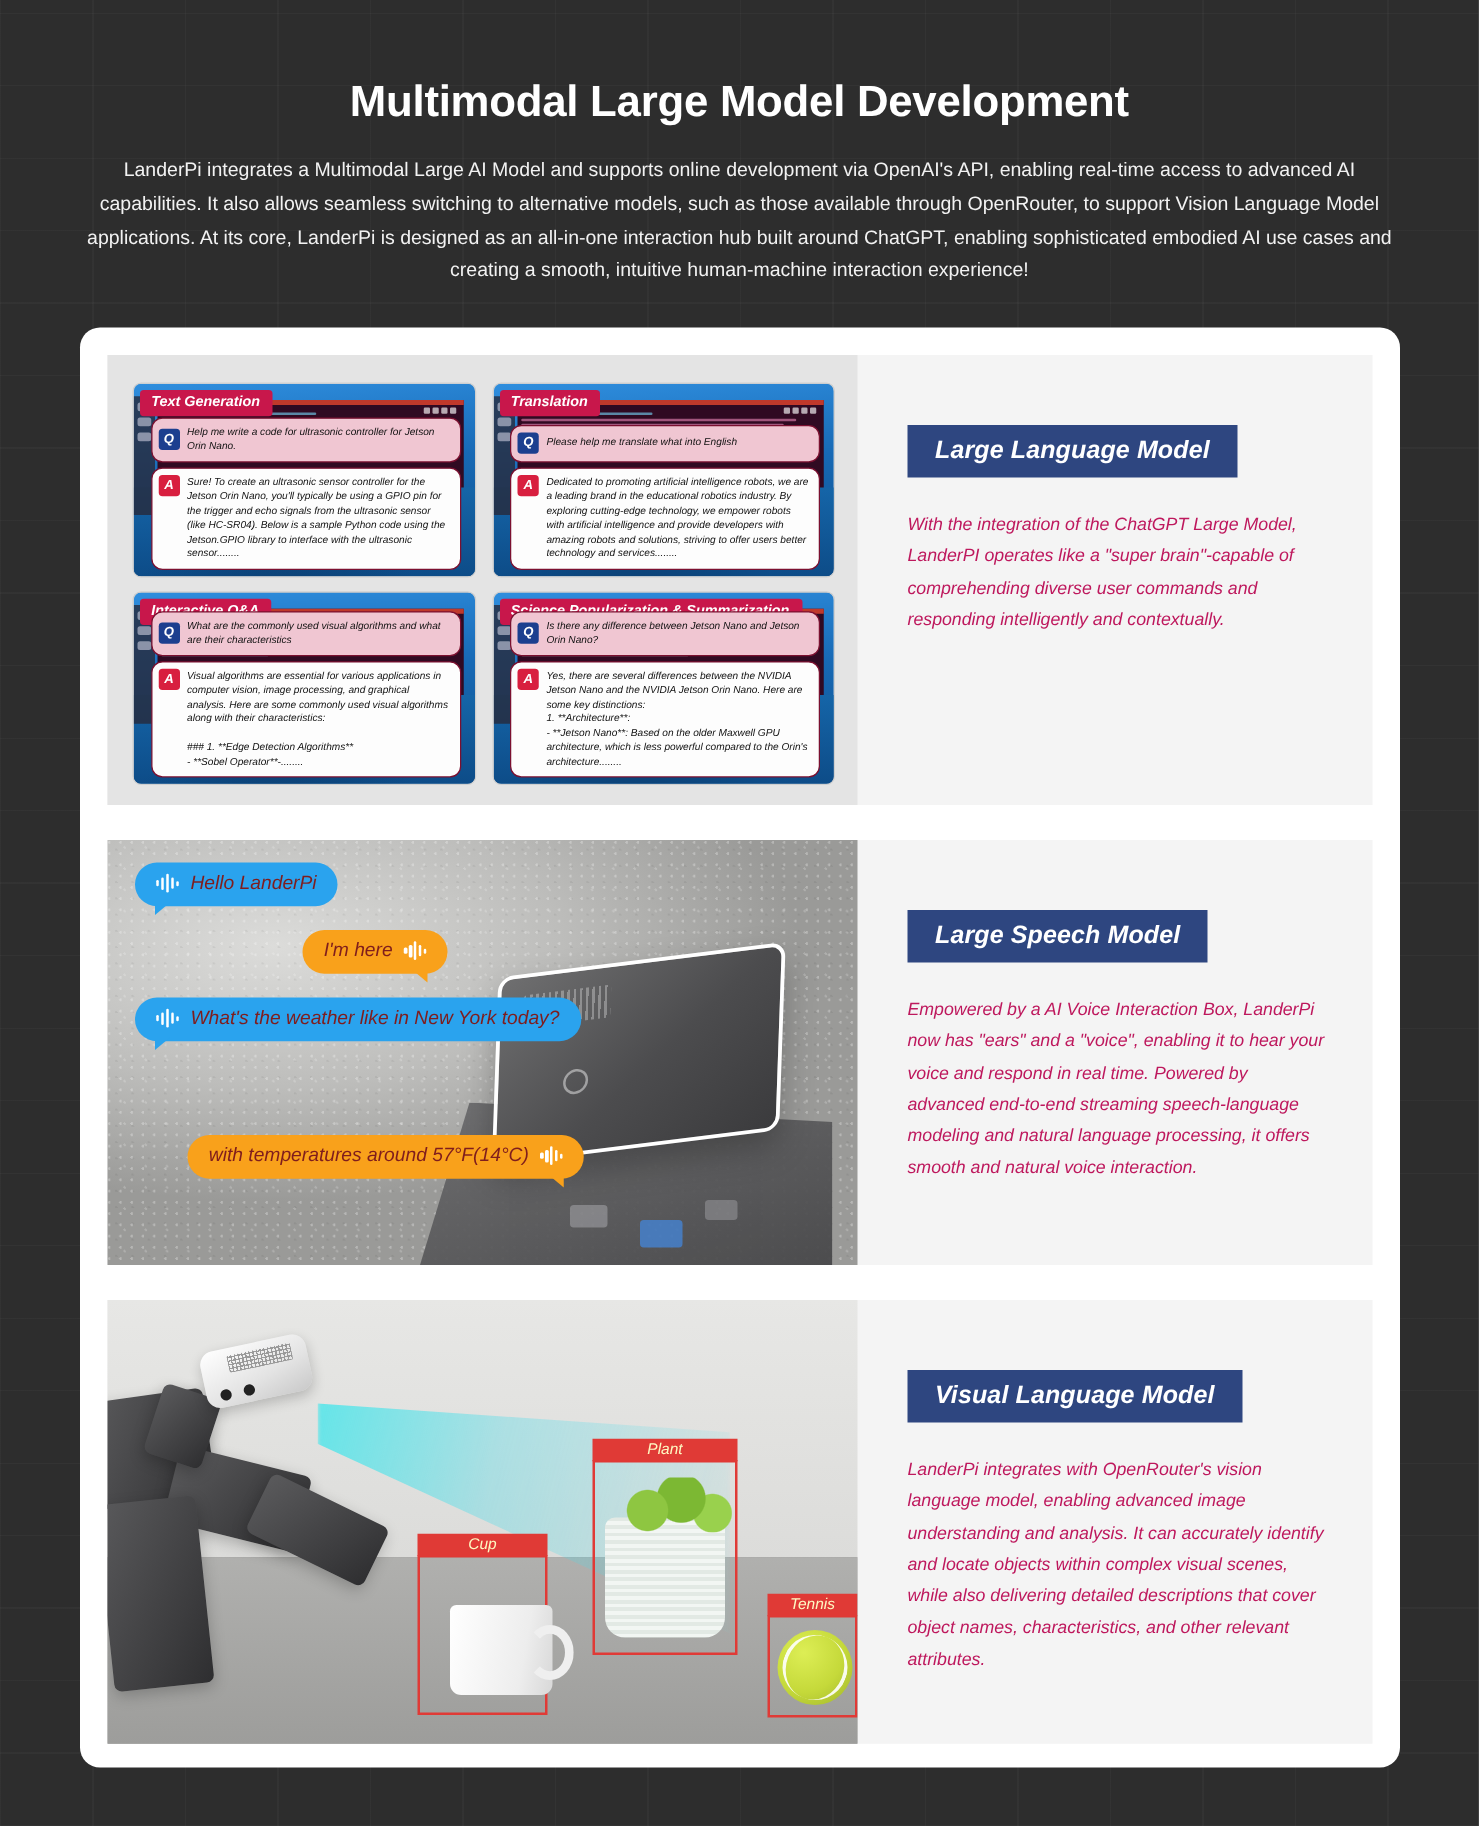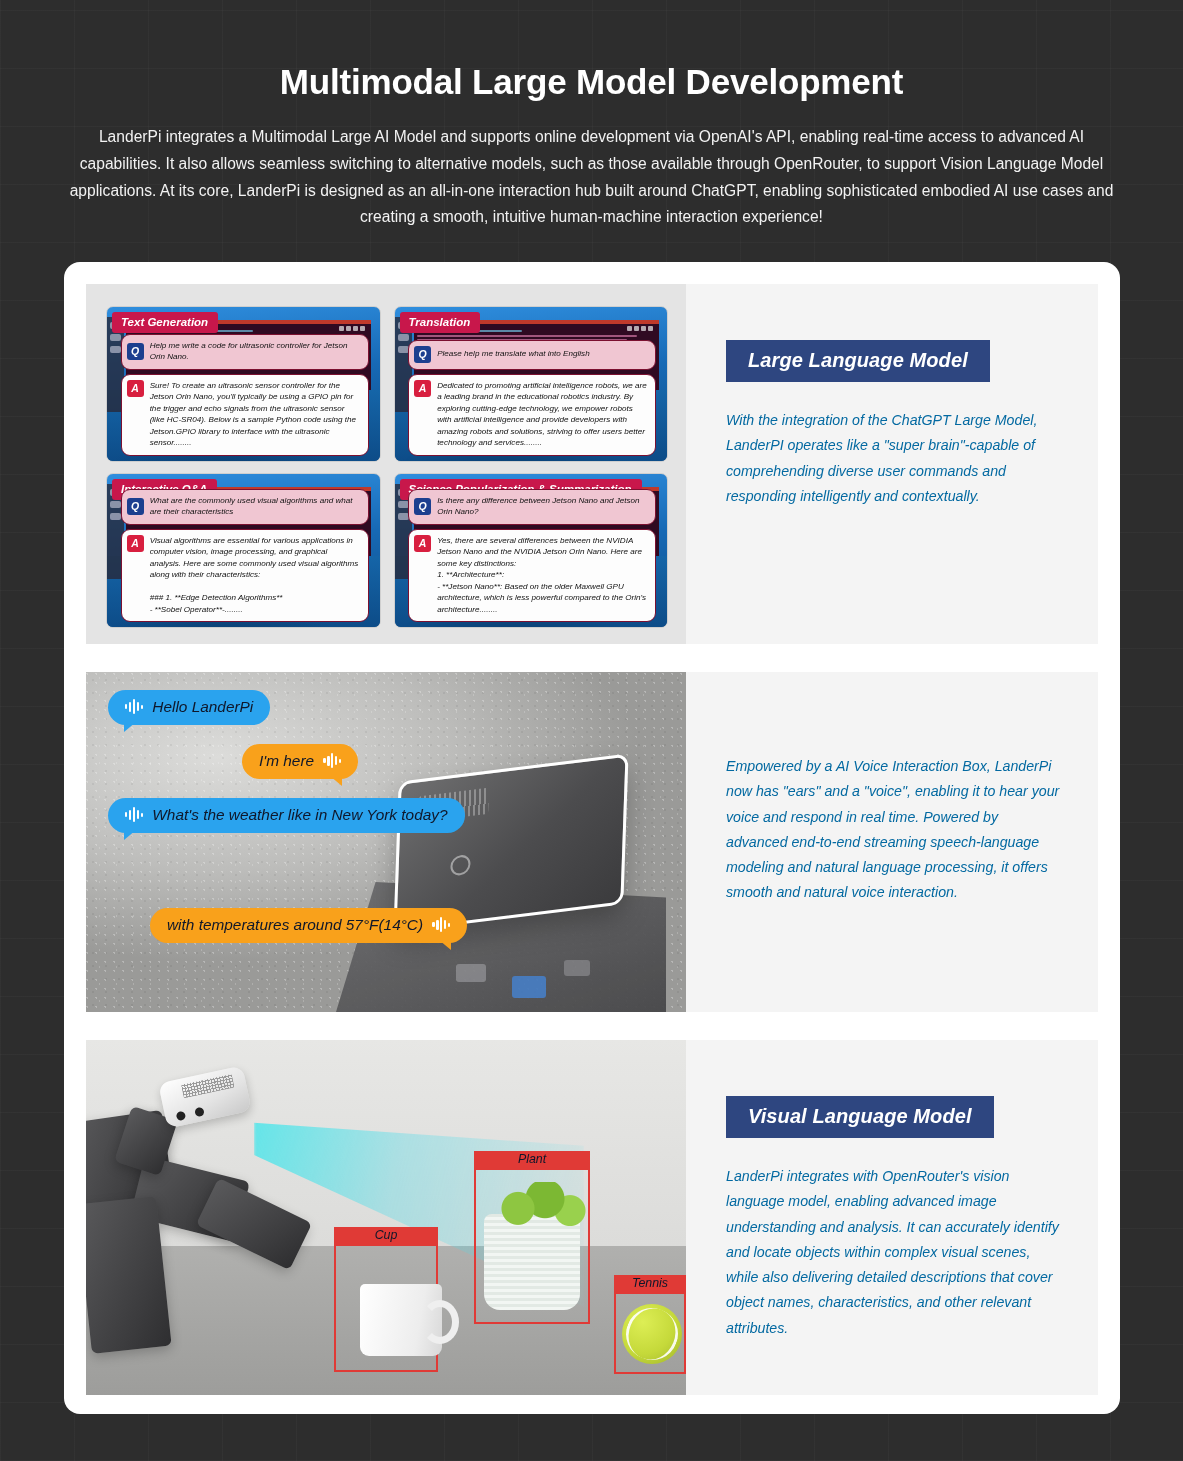--- a/index.html
+++ b/index.html
@@ -82,21 +82,21 @@
     color: #ffffff;
     font-size: 20px;
     font-weight: bold;
     padding: 9px 22px 10px 22px;
     letter-spacing: 0.1px;
   }
   .sec-body {
     margin-top: 26px;
     font-size: 14.2px;
     line-height: 1.78;
-    color: #0369a1;
+    color: #be185d;
     max-width: 382px;
   }
 
   
   .llm-visual {
     background: #e4e4e4;
     padding: 22px 18px 16px 20px;
     height: 360px;
   }
   .chat-grid {
@@ -268,21 +268,21 @@
   }
   .pcb-chip.s2 { right: 76px; bottom: 36px; width: 26px; height: 16px; background:#7f7f82;}
   .pcb-chip.s3 { right: 180px; bottom: 30px; width: 30px; height: 18px; background:#8b8b8e;}
 
   .bubbles { position: absolute; inset: 0; z-index: 6; }
   .bub {
     position: absolute;
     display: inline-flex;
     align-items: center;
     gap: 9px;
-    color: #0f172a;
+    color: #7f1d1d;
     font-size: 15.4px;
     padding: 8px 17px 9px 17px;
     border-radius: 20px;
     white-space: nowrap;
     line-height: 1.15;
     justify-content: center;
   }
   .bub.blue { background: #2aa3ee; }
   .bub.orange { background: #f9a11b; }
   .bub::after {
@@ -360,21 +360,21 @@
   }
   .det {
     position: absolute;
     border: 2px solid #e03a36;
     z-index: 6;
   }
   .det-label {
     position: absolute;
     top: -19px; left: -2px; right: -2px;
     background: #e03a36;
-    color: #0f172a;
+    color: #fef9c3;
     font-size: 12.4px;
     text-align: center;
     padding: 1px 0 2px 0;
     line-height: 1.2;
   }
   .obj-cup {
     position:absolute; left: 24px; bottom: 14px; width: 82px; height: 72px;
     background: linear-gradient(100deg,#ffffff 0%, #ededed 70%, #d8d8d8 100%);
     border-radius: 5px 5px 9px 9px;
   }
@@ -627,20 +627,21 @@
               <i></i>
               <i></i>
               <i></i>
               <i></i>
               <i></i>
             </span>
         </div>
       </div>
     </div>
     <div class="sec-text">
+      <div class="badge">Large Speech Model</div>
       <div class="sec-body">Empowered by a AI Voice Interaction Box, LanderPi now has "ears" and a "voice", enabling it to hear your voice and respond in real time. Powered by advanced end-to-end streaming speech-language modeling and natural language processing, it offers smooth and natural voice interaction.</div>
     </div>
   </div>
 
   <div class="section">
     <div class="sec-visual vision-visual">
       <div class="tabletop"></div>
 
       <div class="arm">
         <div class="seg" style="left:0px;  top:66px;  width:92px; height:86px; transform:rotate(-8deg);"></div>

